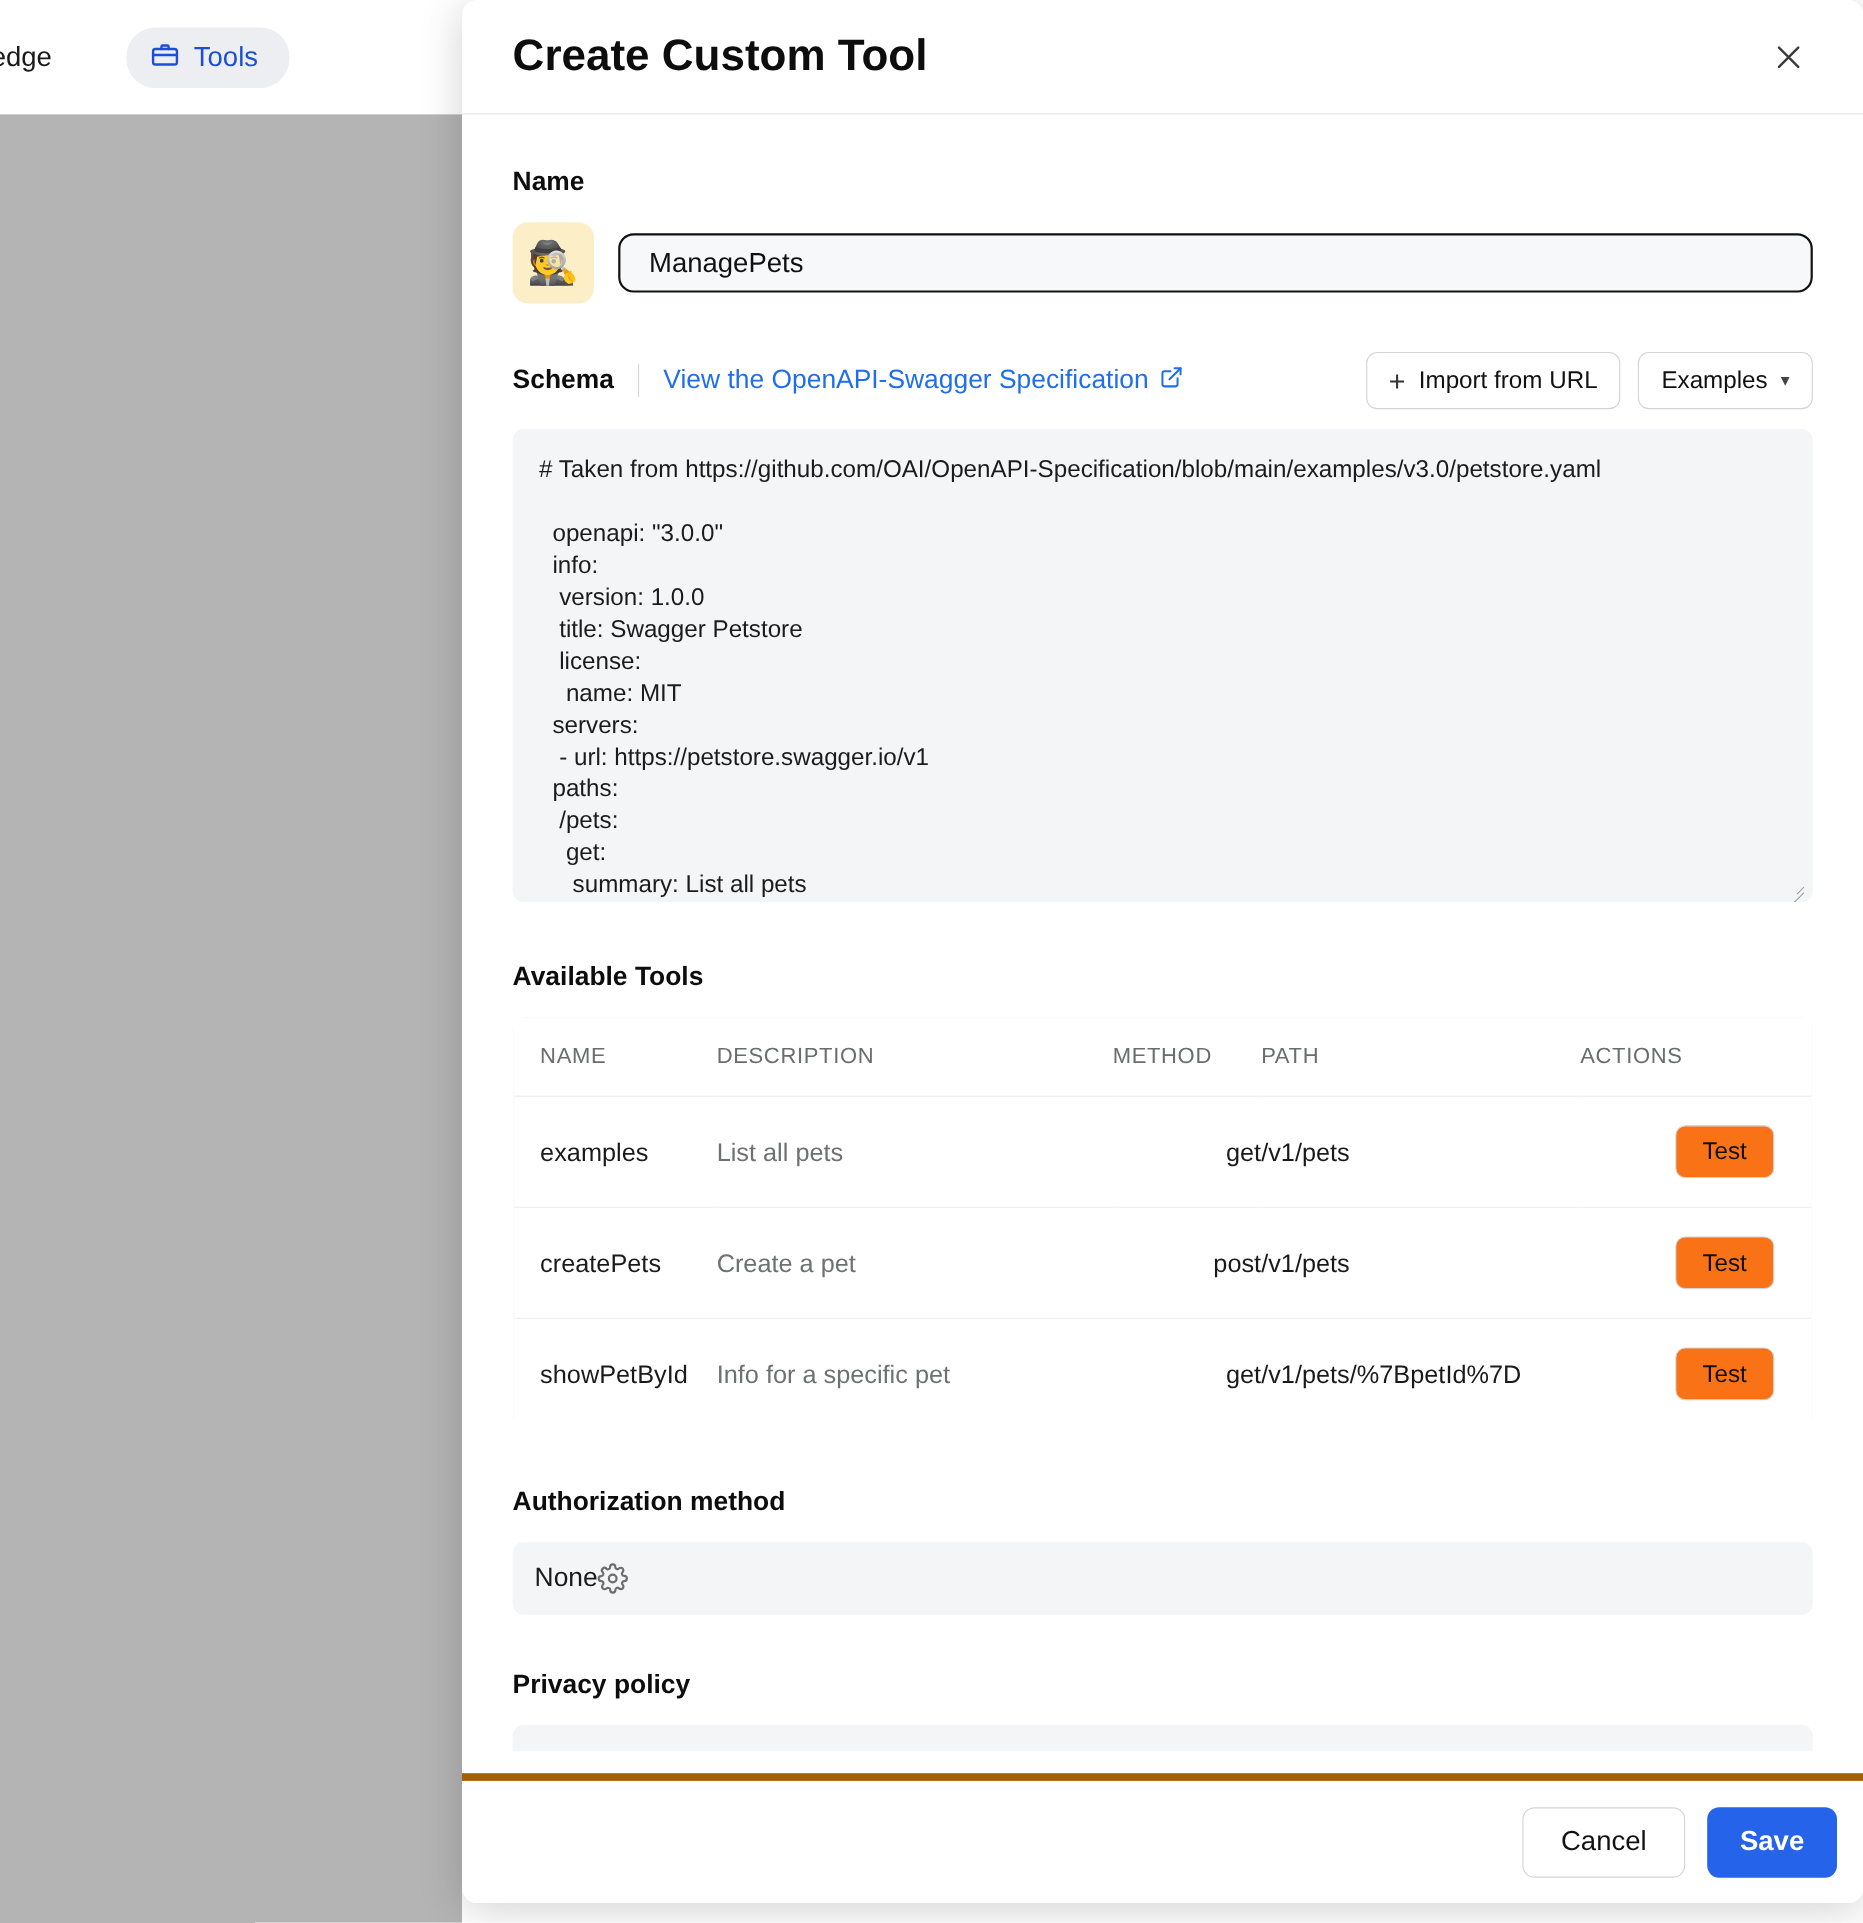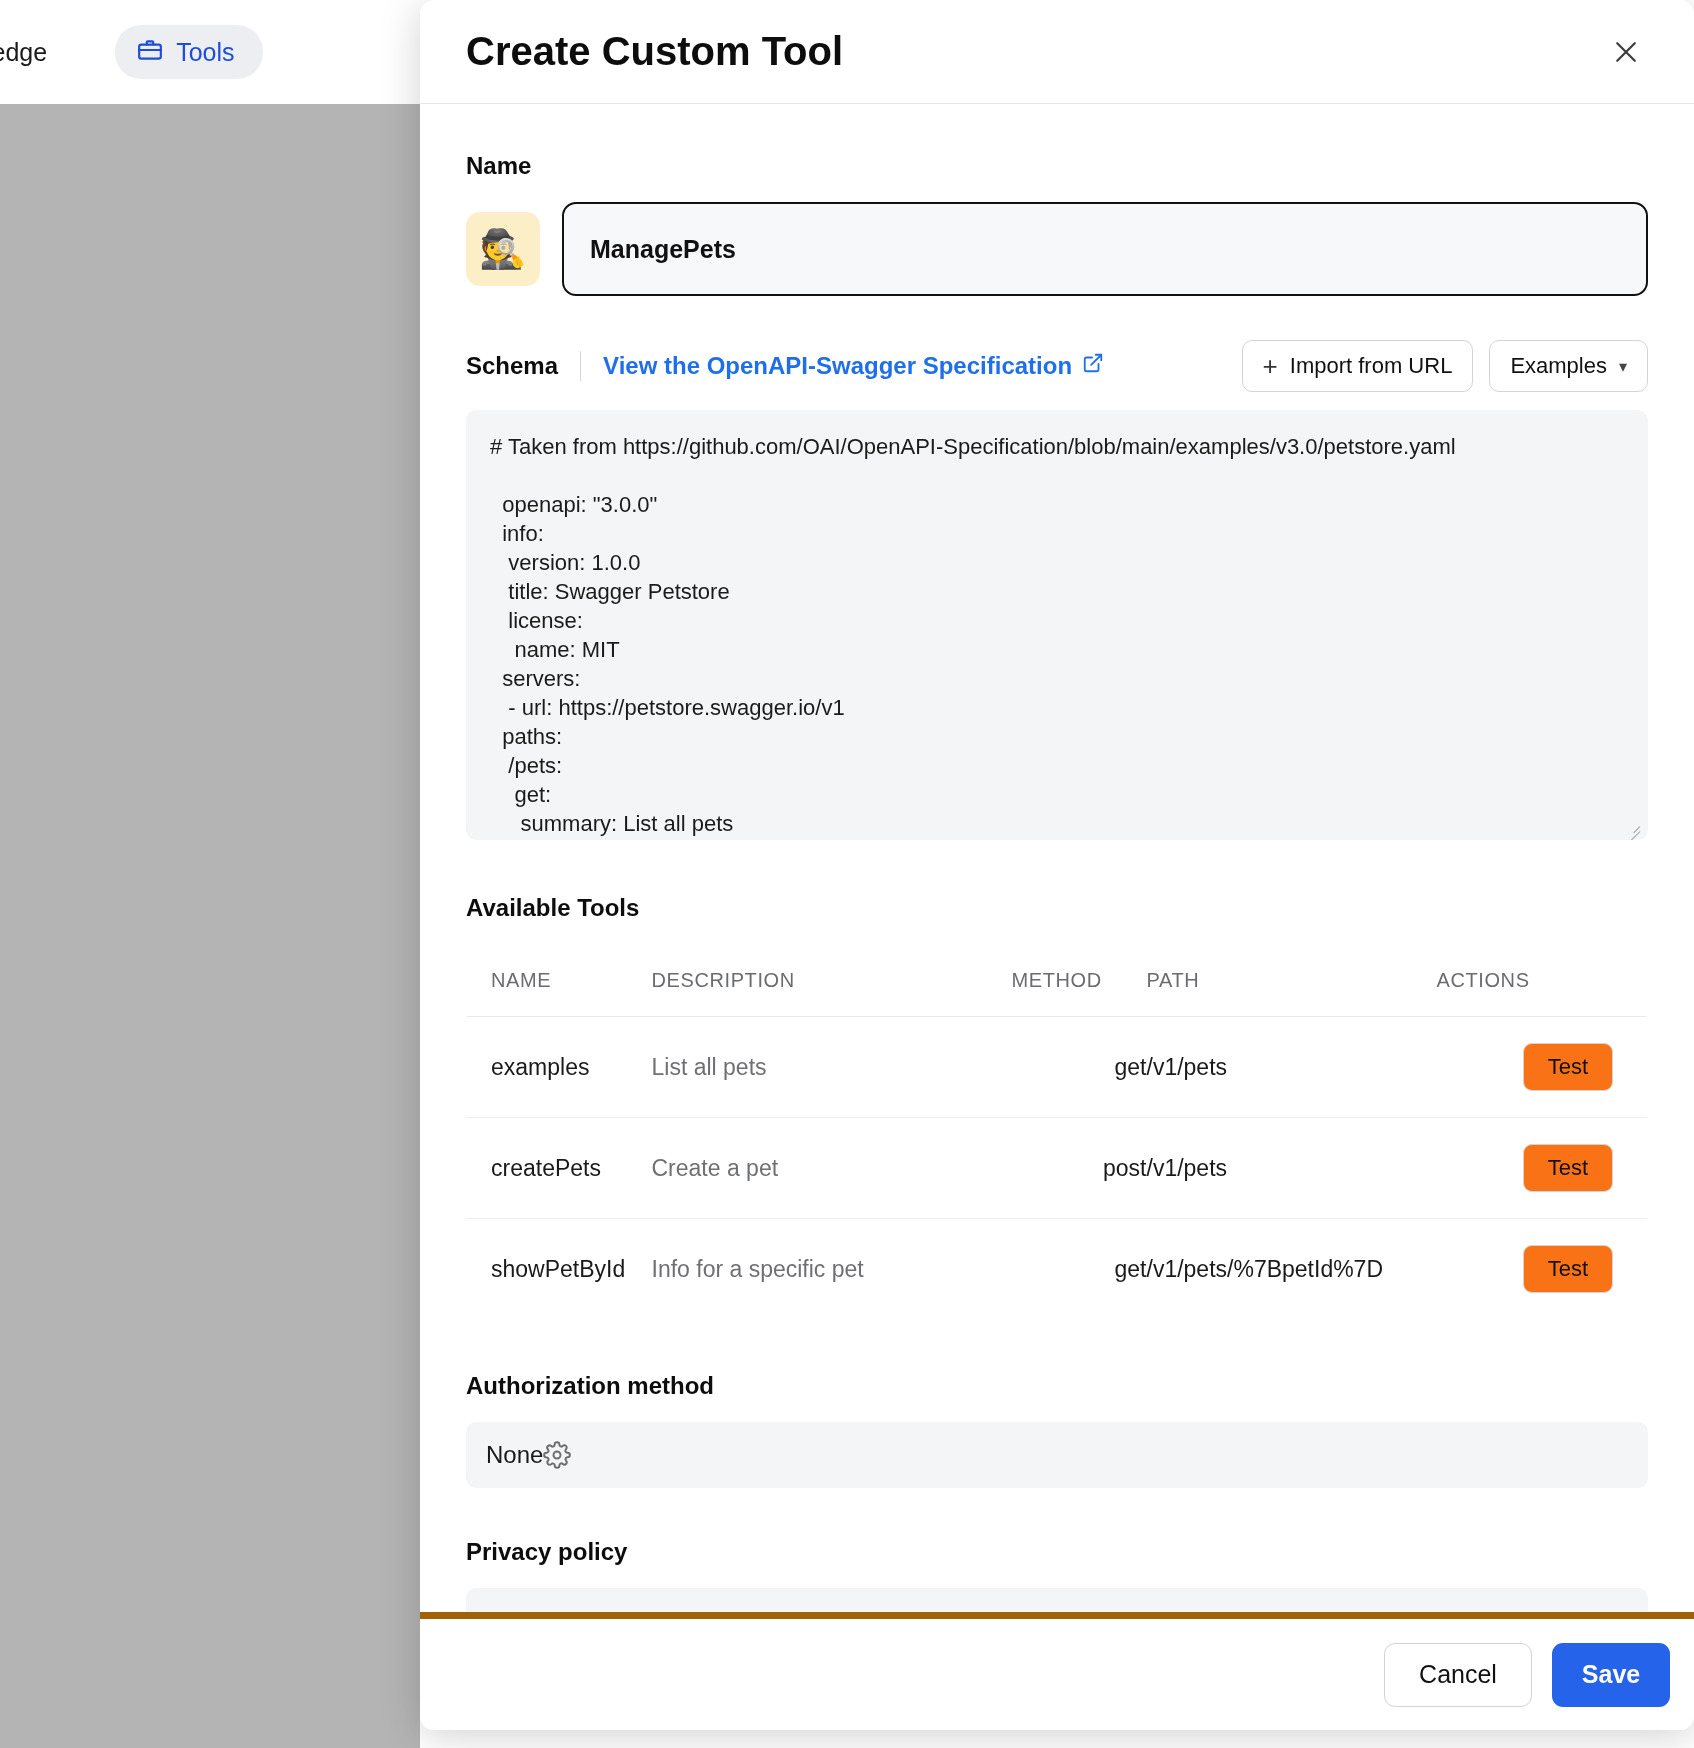--- a/index.html
+++ b/index.html
@@ -112,48 +112,47 @@
   .avatar {
     width: 74px; height: 74px;
     border-radius: 14px;
     background: #fcefc8;
     display: flex; align-items: center; justify-content: center;
     font-size: 38px;
     flex: 0 0 74px;
   }
   .name-input {
     flex: 1 1 auto;
-    height: 94px;
+    height: 54px;
     border: 2.5px solid #111;
     border-radius: 14px;
     background: #f7f8f9;
     font-size: 25px;
     color: #111;
     padding: 0 26px;
     font-family: "Liberation Sans", sans-serif;
     outline: none;
-    font-weight: bold;
   }
 
   
   .schema-row {
     margin-top: 44px;
     display: flex;
     align-items: center;
     gap: 0;
   }
   .schema-divider {
     width: 1px; height: 30px;
     background: #d6d7da;
     margin: 0 22px;
   }
   .schema-link {
     font-size: 24px;
     color: #1f6feb;
-    font-weight: 700;
+    font-weight: 400;
     display: flex;
     align-items: center;
     gap: 10px;
     cursor: pointer;
     text-decoration: none;
   }
   .schema-actions {
     margin-left: auto;
     display: flex;
     align-items: center;

